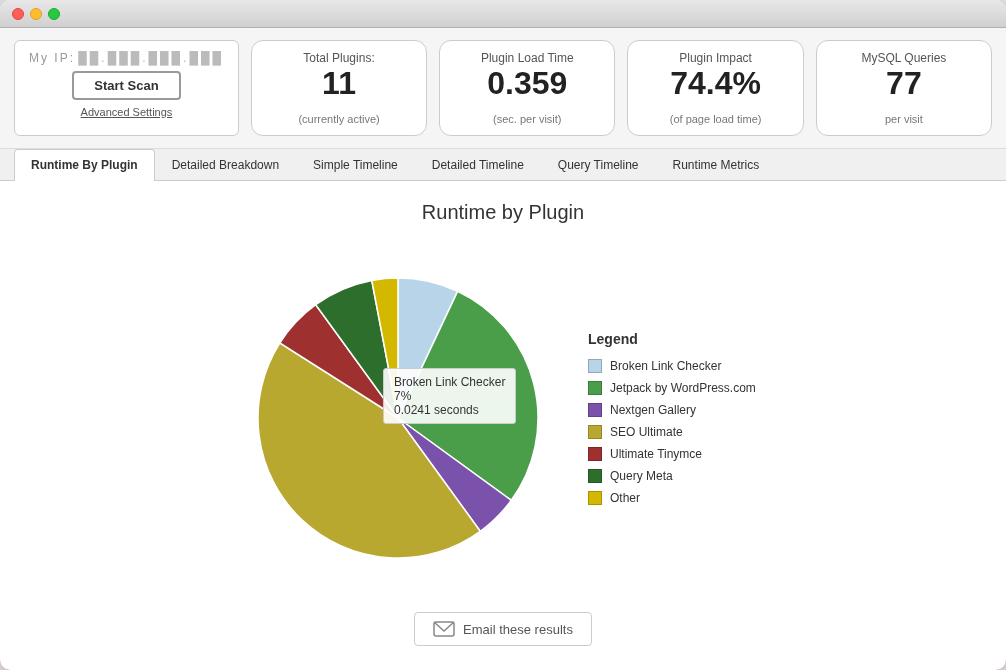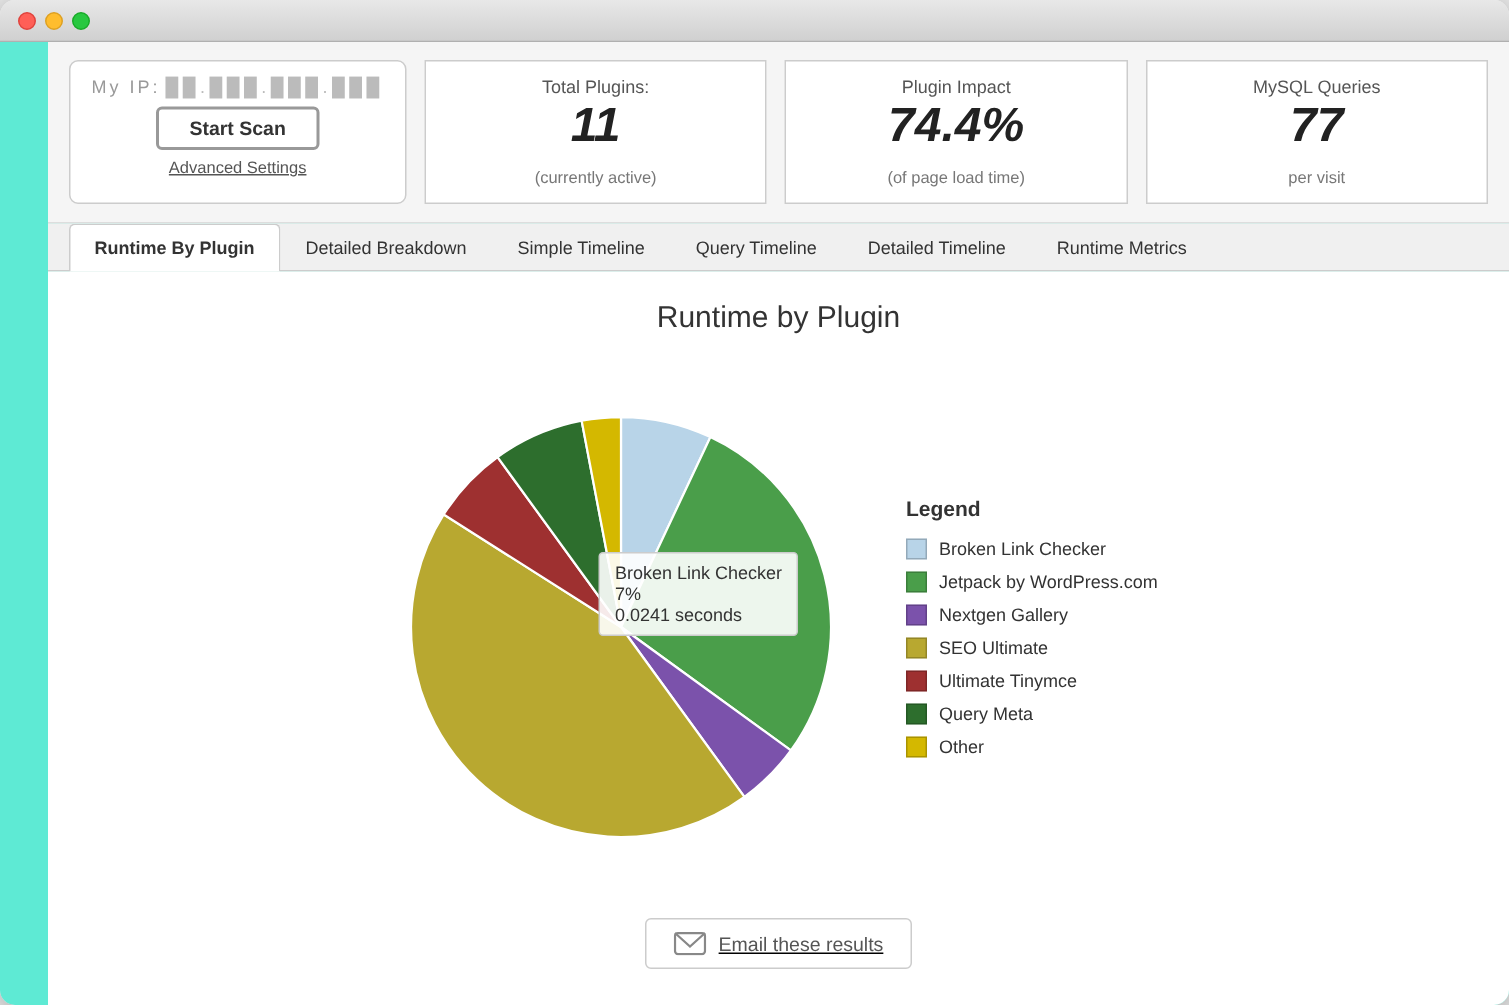--- a/index.html
+++ b/index.html
@@ -36,26 +36,25 @@
     }
     .light {
       width: 12px;
       height: 12px;
       border-radius: 50%;
     }
     .light.red { background: #ff5f57; border: 1px solid #e0443e; }
     .light.yellow { background: #ffbd2e; border: 1px solid #dea123; }
     .light.green { background: #28c840; border: 1px solid #1aab29; }
     .content {
-      background: #5eead4;
+      background: #ef4444;
       flex: 1;
       display: flex;
       flex-direction: column;
       overflow: hidden;
-      padding-left: 32px;
     }
     .top-bar {
       display: flex;
       align-items: stretch;
       padding: 12px 14px;
       gap: 12px;
       background: #f5f5f5;
       border-bottom: 1px solid #ddd;
     }
     .ip-box {
@@ -91,39 +90,38 @@
     }
     .advanced-link {
       font-size: 11px;
       color: #555;
       text-decoration: underline;
       cursor: pointer;
     }
     .stat-box {
       background: white;
       border: 1px solid #ccc;
-      border-radius: 0;
+      border-radius: 12px;
       padding: 10px 16px;
       display: flex;
       flex-direction: column;
       align-items: center;
       justify-content: center;
       flex: 1;
     }
     .stat-label {
       font-size: 12px;
       color: #555;
       margin-bottom: 2px;
     }
     .stat-value {
       font-size: 32px;
       font-weight: bold;
       color: #222;
       line-height: 1;
-      font-style: italic;
     }
     .stat-sub {
       font-size: 11px;
       color: #777;
       margin-top: 14px;
     }
     .tabs {
       display: flex;
       border-bottom: 1px solid #ccc;
       background: #f0f0f0;
@@ -213,21 +211,20 @@
       width: 14px;
       height: 14px;
       border: 1px solid rgba(0,0,0,0.2);
       flex-shrink: 0;
     }
     .footer {
       display: flex;
       justify-content: center;
       padding: 10px 0 14px;
       background: white;
-      text-decoration: underline;
     }
     .email-button {
       display: flex;
       align-items: center;
       gap: 8px;
       padding: 8px 18px;
       background: white;
       border: 1px solid #ccc;
       border-radius: 4px;
       cursor: pointer;
@@ -255,36 +252,41 @@
         </div>
         <button class="scan-button">Start Scan</button>
         <span class="advanced-link">Advanced Settings</span>
       </div>
       <div class="stat-box">
         <div class="stat-label">Total Plugins:</div>
         <div class="stat-value">11</div>
         <div class="stat-sub">(currently active)</div>
       </div>
       <div class="stat-box">
+        <div class="stat-label">Plugin Load Time</div>
+        <div class="stat-value">0.359</div>
+        <div class="stat-sub">(sec. per visit)</div>
+      </div>
+      <div class="stat-box">
         <div class="stat-label">Plugin Impact</div>
         <div class="stat-value">74.4%</div>
         <div class="stat-sub">(of page load time)</div>
       </div>
       <div class="stat-box">
         <div class="stat-label">MySQL Queries</div>
         <div class="stat-value">77</div>
         <div class="stat-sub">per visit</div>
       </div>
     </div>
     <div class="tabs">
       <div class="tab active">Runtime By Plugin</div>
       <div class="tab">Detailed Breakdown</div>
       <div class="tab">Simple Timeline</div>
+      <div class="tab">Detailed Timeline</div>
       <div class="tab">Query Timeline</div>
-      <div class="tab">Detailed Timeline</div>
       <div class="tab">Runtime Metrics</div>
     </div>
     <div class="main-content">
       <div class="chart-title">Runtime by Plugin</div>
       <div class="chart-area">
         <div class="pie-container">
           <svg width="320" height="320" viewBox="0 0 320 320">
               <path d="M160,160 L160,20 A140,140 0 0,1 219.6091008191102,33.324212654757275 Z" fill="#b8d4e8" stroke="white" stroke-width="1.5"></path>
               <path d="M160,160 L219.6091008191102,33.324212654757275 A140,140 0 0,1 273.26237921249265,242.2899353209462 Z" fill="#4a9e4a" stroke="white" stroke-width="1.5"></path>
               <path d="M160,160 L273.26237921249265,242.2899353209462 A140,140 0 0,1 242.28993532094626,273.26237921249265 Z" fill="#7b52ab" stroke="white" stroke-width="1.5"></path>

